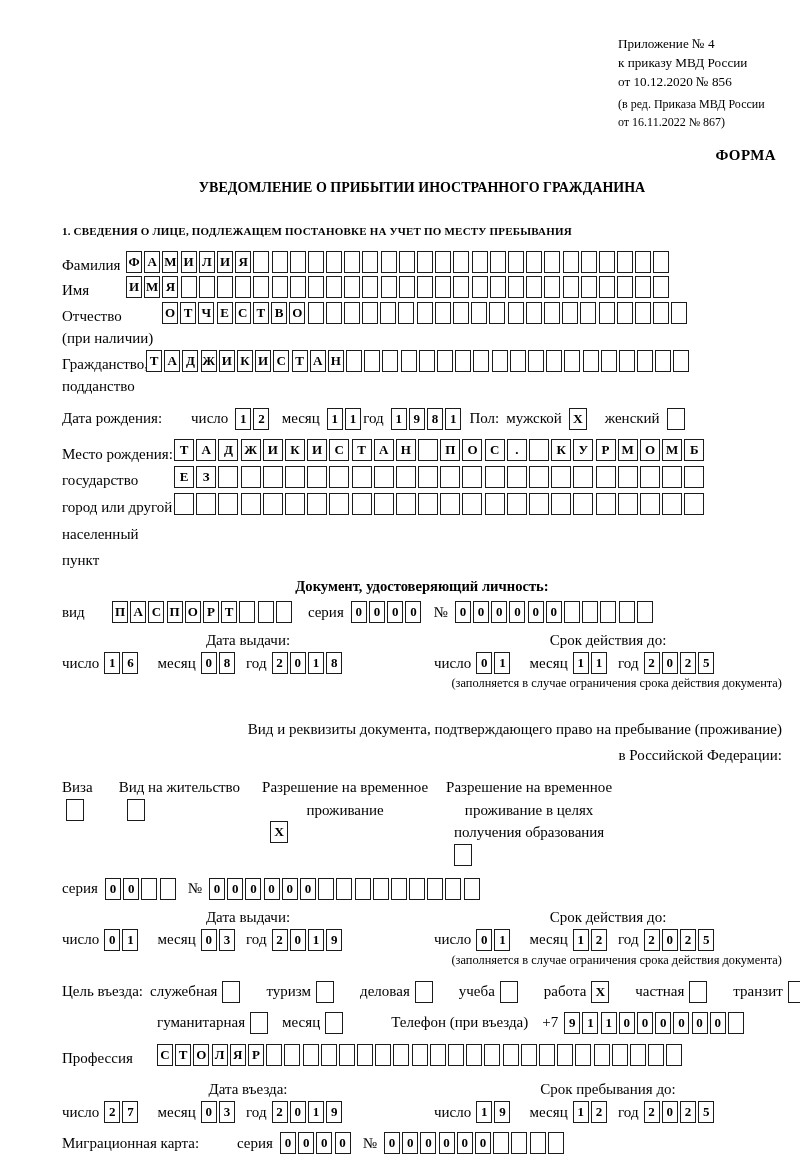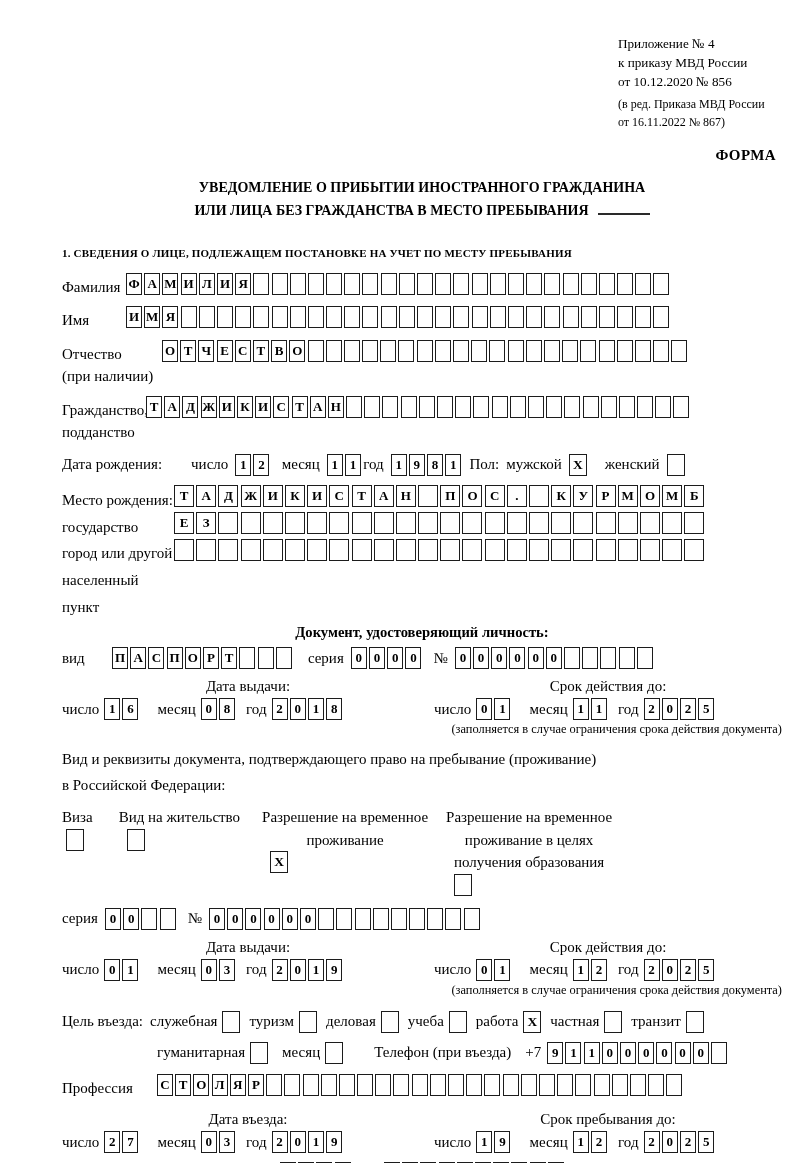--- a/index.html
+++ b/index.html
@@ -16,21 +16,21 @@
   .appendix .ed { font-size:12px; }
   .appendix .gap { height:5px; }
   .form-label { text-align:right; font-weight:bold; font-size:15px; margin-top:16px; padding-right:6px; letter-spacing:0.4px; }
 
   .title { text-align:center; font-weight:bold; font-size:14px; margin-top:13px; line-height:1.6; }
   .title-underline { display:inline-block; width:52px; height:0.95em; border-bottom:2px solid #2a2a2a; margin-left:9px; }
 
   .section-heading { font-weight:bold; font-size:11px; margin-top:25px; white-space:nowrap; letter-spacing:0.2px; }
 
   
-  .frow { display:flex; align-items:flex-start; margin-top:8px; }
+  .frow { display:flex; align-items:flex-start; margin-top:0; }
   .flabel { flex:0 0 auto; padding-top:3px; line-height:1.5; }
   .w-surname { width:64px; }
   .w-name { width:64px; }
   .w-patr { width:100px; }
   .w-citiz { width:84px; }
   .w-prof { width:95px; }
 
   .cells { display:flex; flex-wrap:nowrap; }
   .cell {
     flex:0 0 auto; width:16px; height:22px; border:1.6px solid #1c1c1c;
@@ -64,33 +64,33 @@
   
   .twocol { display:flex; margin-top:9px; }
   .col-l { flex:0 0 372px; }
   .col-r { flex:1; }
   .col-head { text-align:center; margin-bottom:3px; }
   .dg { display:flex; align-items:center; }
   .dg .lbl { margin-right:5px; }
   .dg .cells { margin-right:9px; }
   .limit-note { text-align:right; font-size:12.4px; margin-top:2px; }
 
-  .para { margin-top:10px; line-height:1.7; }
+  .para { margin-top:26px; line-height:1.7;text-align:right; }
 
   
   .res-row { display:flex; align-items:flex-start; margin-top:8px; }
   .res-opt { display:flex; align-items:flex-start;flex-direction:column; }
   .res-opt .opt-lines { text-align:center; line-height:1.5; }
   .res-opt .line { display:block; }
   .res-opt .checkbox { margin-left:8px; }
   .m1 { margin-right:26px; } .m2 { margin-right:22px; } .m3 { margin-right:18px; }
 
   
   .purpose-row { display:flex; align-items:center; margin-top:13px; white-space:nowrap; }
-  .p-item { display:flex; align-items:center; margin-right:9px; }
+  .p-item { display:flex; align-items:center; margin-right:26px; }
   .p-item .checkbox { margin-left:5px; }
   .purpose-row2 { display:flex; align-items:center; margin-top:9px; padding-left:95px; white-space:nowrap; }
   .phone-label { margin:0 14px 0 22px; }
   .phone-prefix { margin-right:6px; }
 </style>
 </head>
 <body>
 
 <div class="page">
 
@@ -99,21 +99,20 @@
     <div>к приказу МВД России</div>
     <div>от 10.12.2020 № 856</div>
     <div class="gap"></div>
     <div class="ed">(в ред. Приказа МВД России</div>
     <div class="ed">от 16.11.2022 № 867)</div>
   </div>
   <div class="form-label">ФОРМА</div>
 
   <div class="title">
     <div>УВЕДОМЛЕНИЕ О ПРИБЫТИИ ИНОСТРАННОГО ГРАЖДАНИНА</div>
-    <div><span>ИЛИ ЛИЦА БЕЗ ГРАЖДАНСТВА В МЕСТО ПРЕБЫВАНИЯ</span><span class="title-underline"></span></div>
   </div>
 
   <div class="section-heading">1. СВЕДЕНИЯ О ЛИЦЕ, ПОДЛЕЖАЩЕМ ПОСТАНОВКЕ НА УЧЕТ ПО МЕСТУ ПРЕБЫВАНИЯ</div>
 
   <div class="frow" style="margin-top:14px;">
     <div class="flabel w-surname">Фамилия</div>
     <div class="cells">
         <span class="cell">Ф</span>
         <span class="cell">А</span>
         <span class="cell">М</span>

